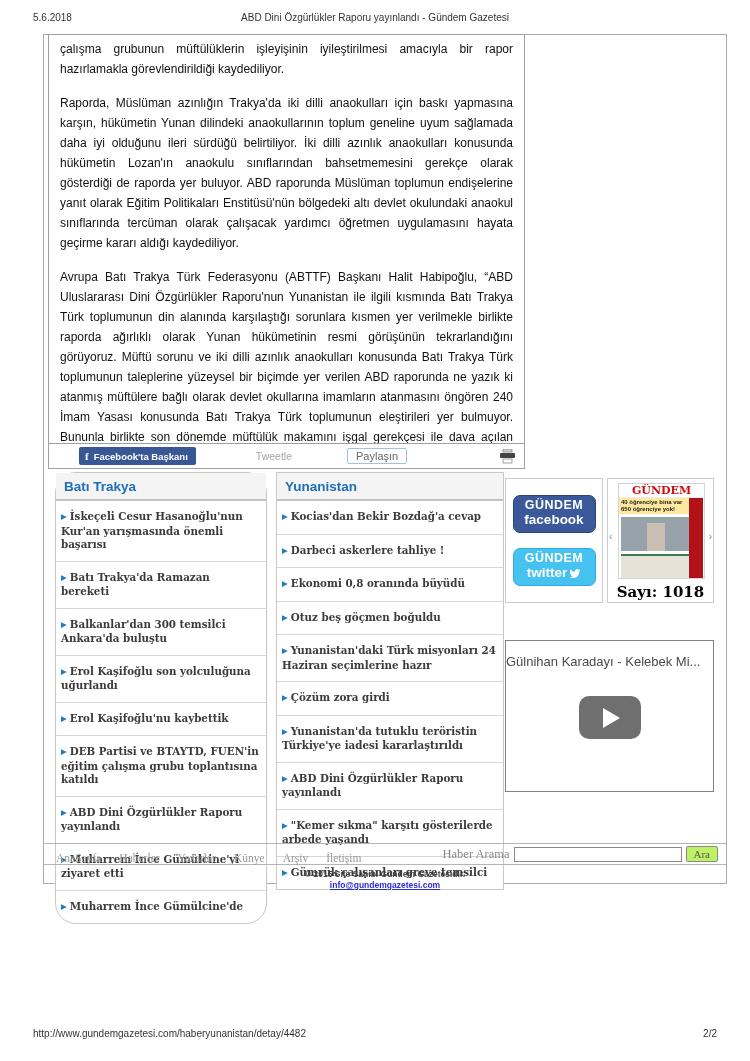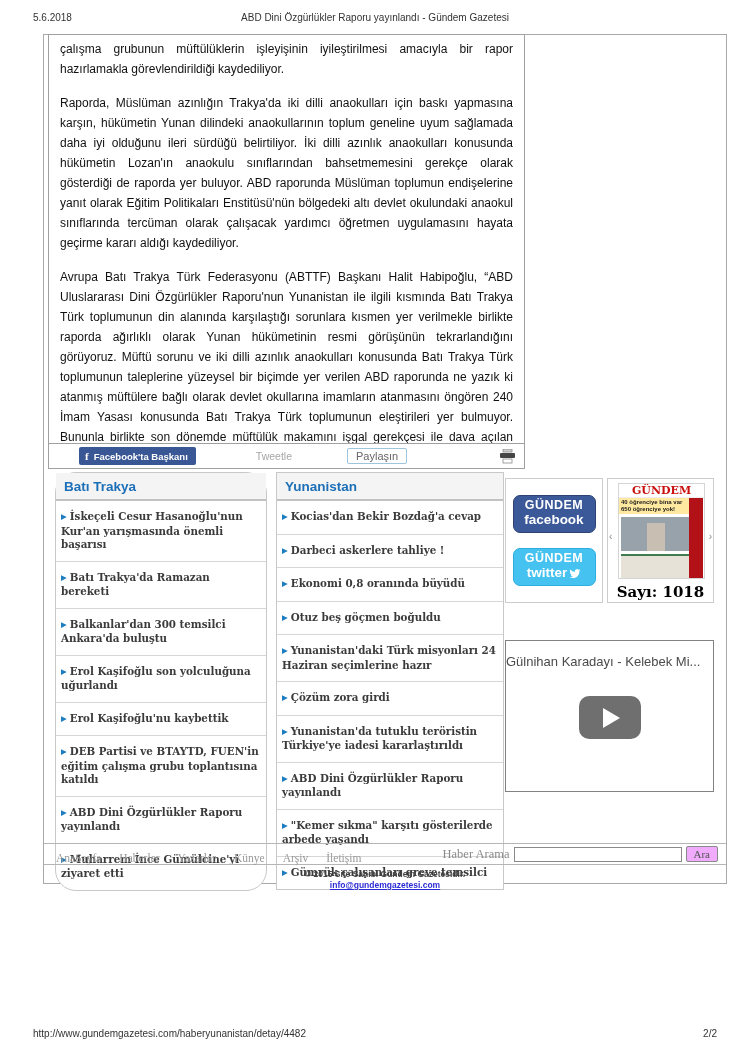--- a/index.html
+++ b/index.html
@@ -65,21 +65,21 @@
   .play-tri { width:0; height:0; border-left:17px solid #fff; border-top:10px solid transparent; border-bottom:10px solid transparent; margin-left:4px; }
 
   
   .bottom-strip { position:absolute; left:0; top:808px; width:100%; }
   .nav-row { border-top:1px solid #b5b5b5; border-bottom:1px solid #b5b5b5; height:22px; position:relative; font-family:"Liberation Serif", serif; }
   .nav-links { position:absolute; left:12px; top:4px; }
   .nav-links span { color:#999; font-size:11.5px; margin-right:14px; cursor:pointer; }
   .search-area { position:absolute; right:8px; top:2px; display:flex; align-items:flex-end; gap:4px; }
   .search-label { color:#8a8a8a; font-size:12.5px; }
   .search-input { width:168px; height:15px; border:1px solid #8a8a8a; font-size:10px; padding:0 3px; }
-  .ara-btn { font-family:"Liberation Serif", serif; font-size:11px; color:#555; background:#f0abfc; border:1px solid #8a8a8a; border-radius:2px; padding:1px 7px; cursor:pointer; }
+  .ara-btn { font-family:"Liberation Serif", serif; font-size:11px; color:#555; background:#bef264; border:1px solid #8a8a8a; border-radius:2px; padding:1px 7px; cursor:pointer; }
   .site-footer { text-align:center; padding-top:4px; font-size:8.5px; color:#444; line-height:11px;font-weight:bold; }
   .site-footer .email { color:#2b2bd5; text-decoration:underline; cursor:pointer; }
 </style>
 </head>
 <body>
 
 <div class="page">
 
   <div class="print-header">
     <span class="print-date">5.6.2018</span>
@@ -116,20 +116,21 @@
     <div class="news-col col-left">
       <div class="col-header">Batı Trakya</div>
       <div class="nitem"><span class="bullet">▶</span><span>İskeçeli Cesur Hasanoğlu'nun Kur'an yarışmasında önemli başarısı</span></div>
       <div class="nitem"><span class="bullet">▶</span><span>Batı Trakya'da Ramazan bereketi</span></div>
       <div class="nitem"><span class="bullet">▶</span><span>Balkanlar'dan 300 temsilci Ankara'da buluştu</span></div>
       <div class="nitem"><span class="bullet">▶</span><span>Erol Kaşifoğlu son yolculuğuna uğurlandı</span></div>
       <div class="nitem"><span class="bullet">▶</span><span>Erol Kaşifoğlu'nu kaybettik</span></div>
       <div class="nitem"><span class="bullet">▶</span><span>DEB Partisi ve BTAYTD, FUEN'in eğitim çalışma grubu toplantısına katıldı</span></div>
       <div class="nitem"><span class="bullet">▶</span><span>ABD Dini Özgürlükler Raporu yayınlandı</span></div>
       <div class="nitem"><span class="bullet">▶</span><span>Muharrem İnce Gümülcine'yi ziyaret etti</span></div>
+      <div class="nitem"><span class="bullet">▶</span><span>Muharrem İnce Gümülcine'de</span></div>
     </div>
 
     <div class="news-col col-right">
       <div class="col-header">Yunanistan</div>
       <div class="nitem"><span class="bullet">▶</span><span>Kocias'dan Bekir Bozdağ'a cevap</span></div>
       <div class="nitem"><span class="bullet">▶</span><span>Darbeci askerlere tahliye !</span></div>
       <div class="nitem"><span class="bullet">▶</span><span>Ekonomi 0,8 oranında büyüdü</span></div>
       <div class="nitem"><span class="bullet">▶</span><span>Otuz beş göçmen boğuldu</span></div>
       <div class="nitem"><span class="bullet">▶</span><span>Yunanistan'daki Türk misyonları 24 Haziran seçimlerine hazır</span></div>
       <div class="nitem"><span class="bullet">▶</span><span>Çözüm zora girdi</span></div>

